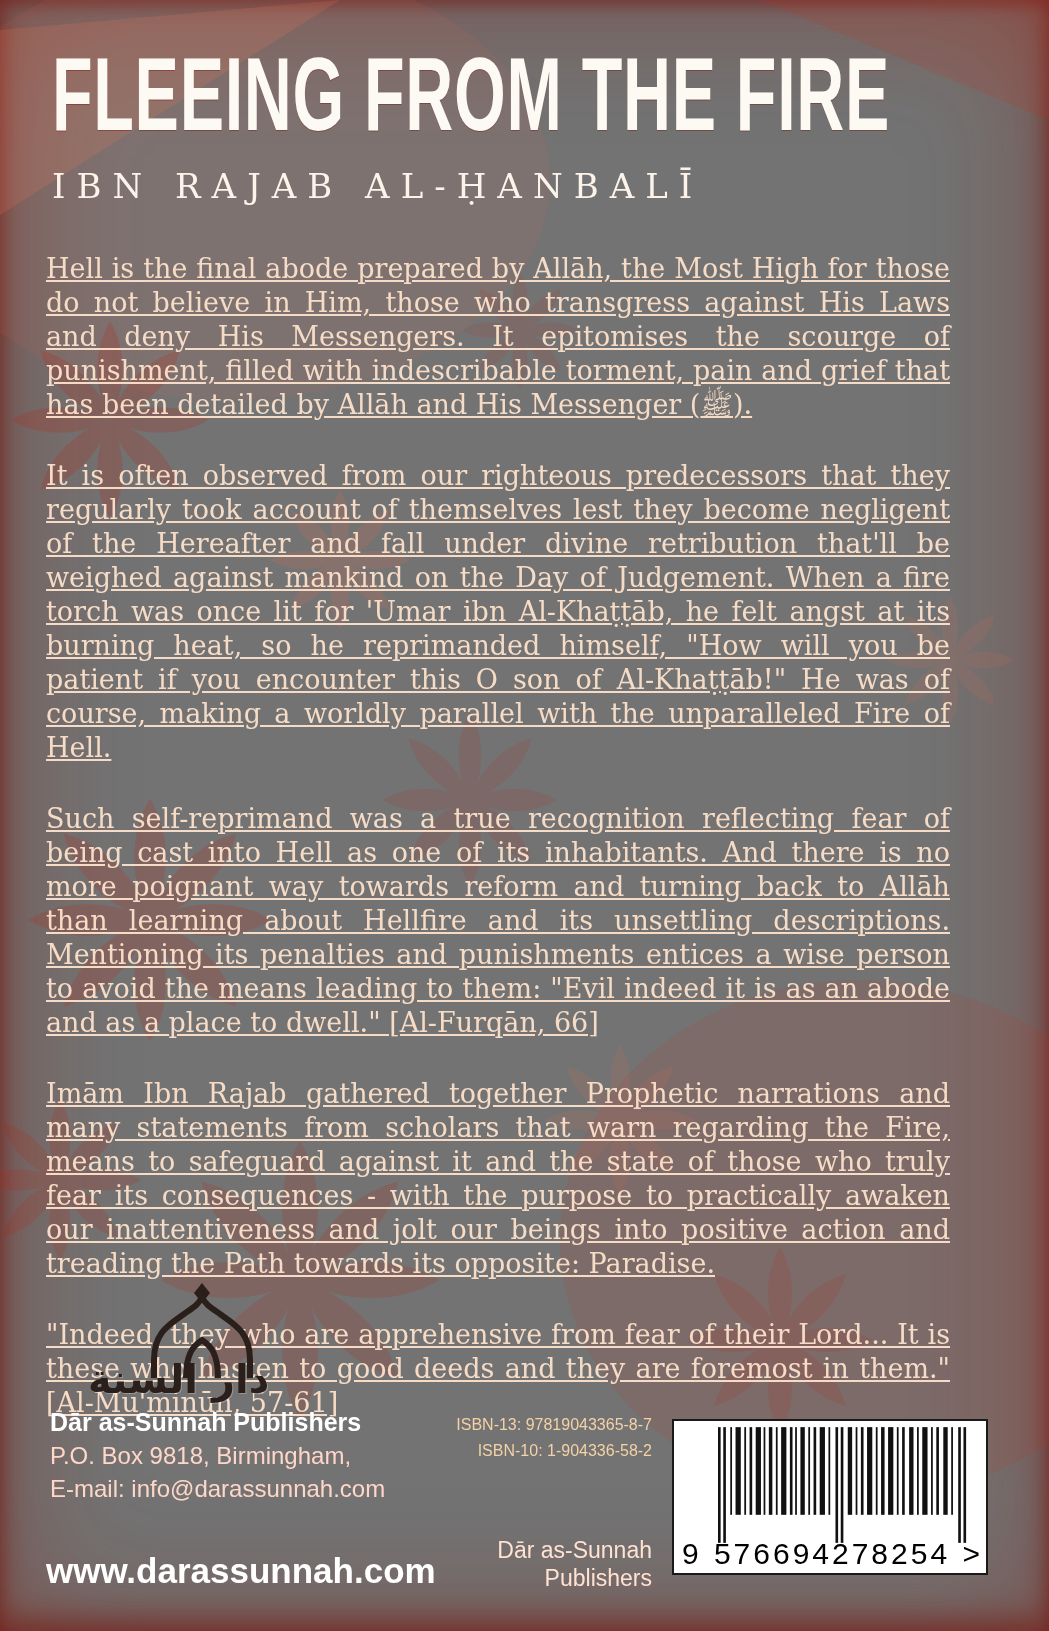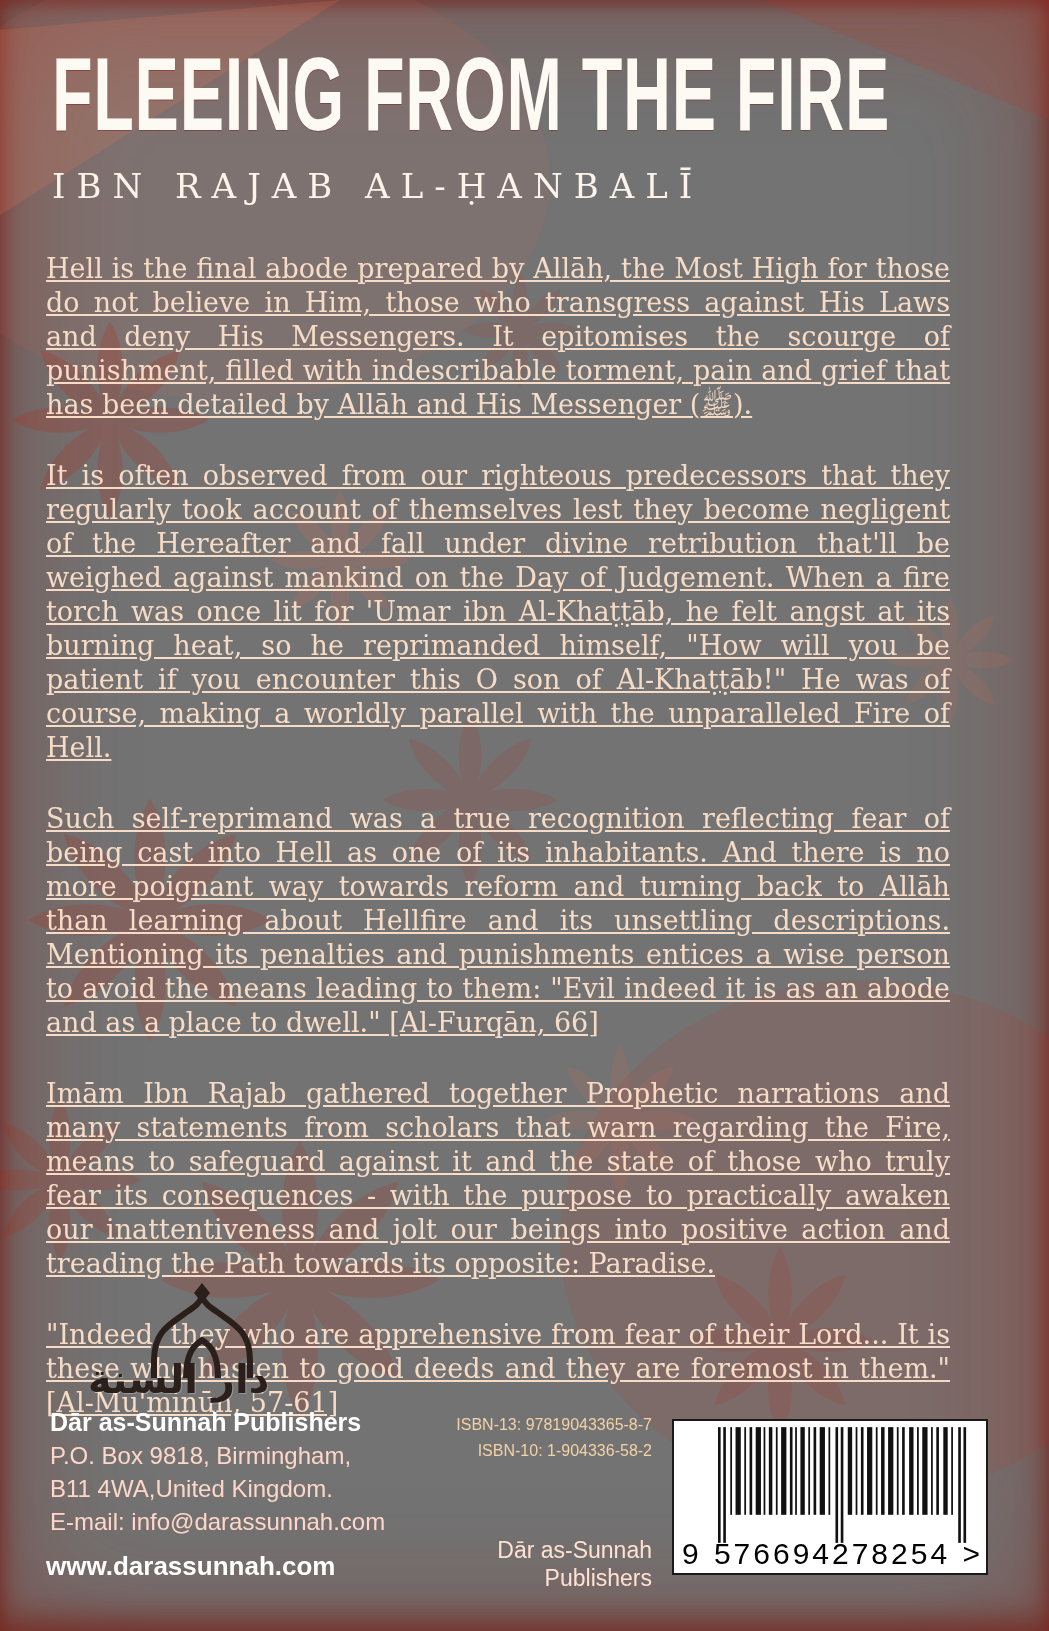--- a/index.html
+++ b/index.html
@@ -40,21 +40,21 @@
     font-family:"DejaVu Sans",sans-serif;font-weight:bold;font-size:40px;color:#2b1f1b;
     text-shadow:1px 1px 0 rgba(255,255,255,.25);
   }
   .pub{
     position:absolute;left:50px;top:1406px;
     font-family:"Liberation Sans",sans-serif;font-size:24px;line-height:33px;color:#ffd7c8;
   }
   .pub-name{font-weight:bold;font-size:25px;color:#ffffff;}
   .website{
     position:absolute;left:46px;top:1551px;
-    font-family:"Liberation Sans",sans-serif;font-weight:bold;font-size:26px;color:#ffffff;
+    font-family:"Liberation Sans",sans-serif;font-weight:bold;font-size:35px;color:#ffffff;
   }
   .isbn{
     position:absolute;left:392px;top:1412px;width:260px;text-align:right;
     font-family:"Liberation Sans",sans-serif;font-size:16px;line-height:26px;color:#f3d2a6;
   }
   .copyright{
     position:absolute;left:400px;top:1536px;width:252px;text-align:right;
     font-family:"Liberation Sans",sans-serif;font-size:23px;line-height:28px;color:#ffe2d2;
   }
   .barcode{
@@ -128,21 +128,20 @@
           <path d="M114 80 L114 98"></path>
           <path d="M50 98 C50 74 57 66 66 60 C75 66 82 74 82 98"></path>
         </g>
       </svg>
       <div class="logo-arabic">دار السنة</div>
     </div>
 
     <div class="pub">
       <div class="pub-name">Dār as-Sunnah Publishers</div>
       <div>P.O. Box 9818, Birmingham,</div>
-      <div>B11 4WA,United Kingdom.</div>
       <div>E-mail: info@darassunnah.com</div>
     </div>
 
     <div class="website">www.darassunnah.com</div>
 
     <div class="isbn">
       <div>ISBN-13: 97819043365-8-7</div>
       <div>ISBN-10: 1-904336-58-2</div>
     </div>
 

